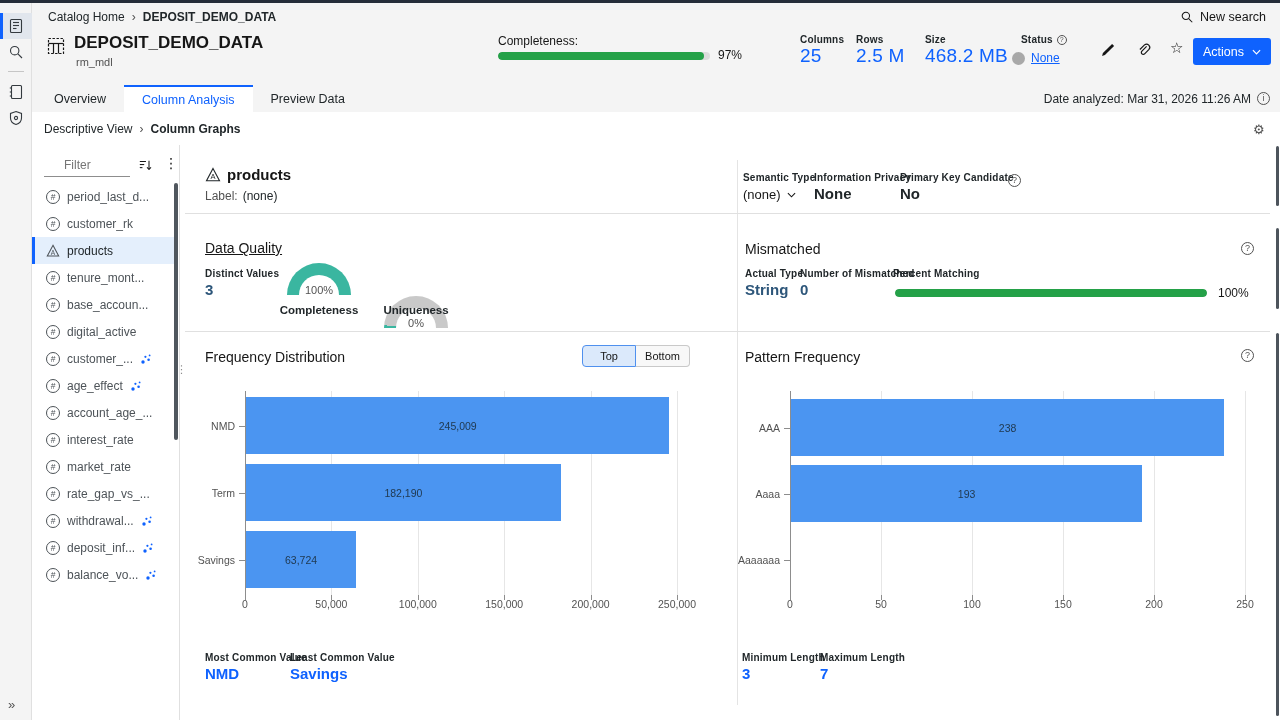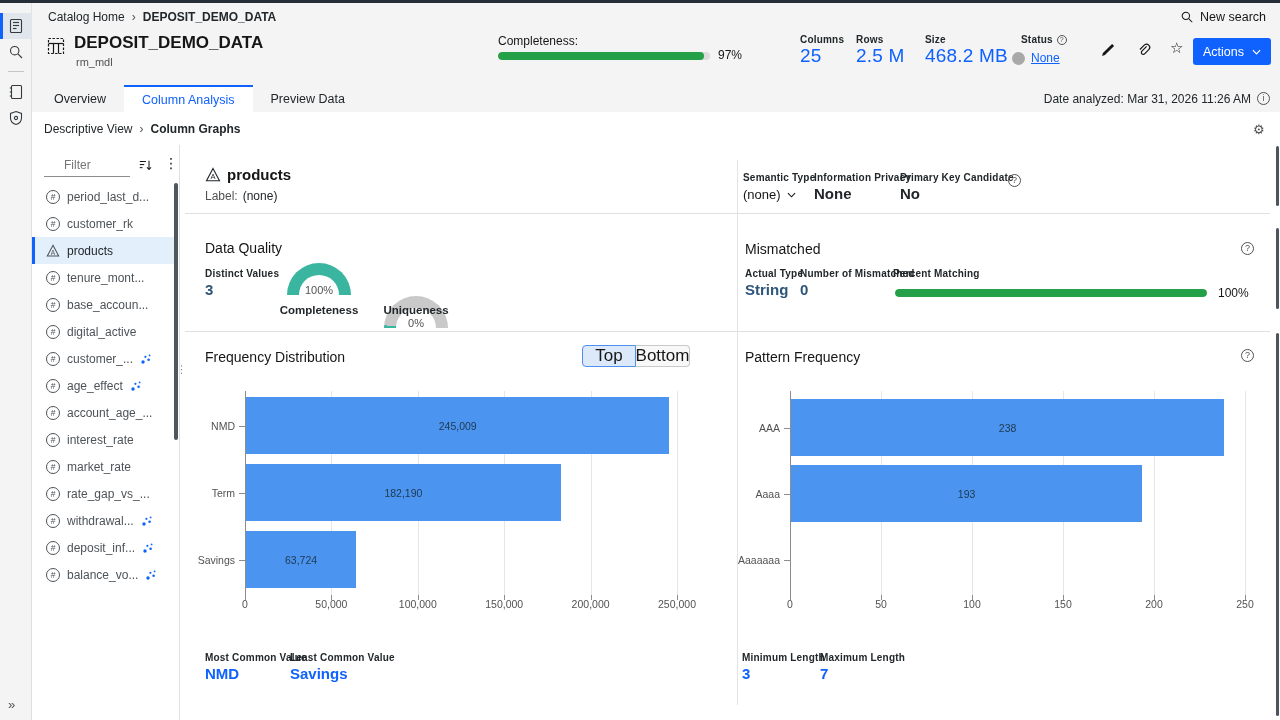--- a/index.html
+++ b/index.html
@@ -75,21 +75,21 @@
 
   
   .gauge { position:relative; width:64px; height:33px; overflow:hidden; }
   .gauge-arc { width:64px; height:64px; border-radius:50%; }
   .gauge-hole { position:absolute; left:12px; top:12px; width:40px; height:40px; border-radius:50%; background:#fff; }
   .gauge-pct { position:absolute; left:0; bottom:0; width:64px; text-align:center; font-size:11px; color:#525252; }
   .gauge-cap { position:absolute; width:90px; text-align:center; font-size:11.5px; font-weight:bold; color:#21272a; }
 
   
   #fd-toggle { left:582px; top:345px; display:flex; }
-  .seg { width:54px; height:22px; font-size:17px; display:flex; align-items:center; justify-content:center; cursor:pointer; color:#161616; }
+  .seg { width:54px; height:22px; font-size:11px; display:flex; align-items:center; justify-content:center; cursor:pointer; color:#161616; }
   .seg.first { border-radius:4px 0 0 4px; }
   .seg.last { border-radius:0 4px 4px 0; }
   .seg.on { background:#dbe9fb; border:1px solid #4f90ee; }
   .seg.off { background:#f8f8f8; border:1px solid #c9c9c9; border-left:none; }
 
   
   .chart { }
   .grid-line { position:absolute; width:1px; background:#e6e6e6; }
   .axis-line { position:absolute; width:1px; background:#8d8d8d; }
   .tick-mark { position:absolute; width:1px; height:5px; background:#8d8d8d; }
@@ -380,21 +380,21 @@
   <div class="abs" style="left:814px; top:172px;">
     <div class="kv-label">Information Privacy</div>
     <div class="kv-big" style="margin-top:2px;">None</div>
   </div>
   <div class="abs" style="left:900px; top:172px;">
     <div class="kv-label">Primary Key Candidate</div>
     <div class="kv-big" style="margin-top:2px;">No</div>
   </div>
   <span class="abs help-c" style="left:1008px; top:174px;">?</span>
 
-  <div class="abs sec-title" style="left:205px; top:240px;">Data Quality</div>
+  <div class="abs sec-title" style="left:205px; top:240px;text-decoration:underline;">Data Quality</div>
   <div class="abs" style="left:205px; top:268px;">
     <div class="kv-label">Distinct Values</div>
     <div class="kv-blue" style="margin-top:2px;">3</div>
   </div>
   <div class="abs gauge" style="left:287px; top:263px;">
     <div class="gauge-arc" style="background: conic-gradient(from 270deg, rgb(58, 182, 160) 0deg, rgb(58, 182, 160) 180deg, rgb(224, 224, 224) 180deg, rgb(224, 224, 224) 180deg, transparent 180deg, transparent 360deg);"></div>
     <div class="gauge-hole"></div>
     <div class="gauge-pct">100%</div>
   </div>
   <div class="abs gauge-cap" style="left:274px; top:304px;">Completeness</div>

